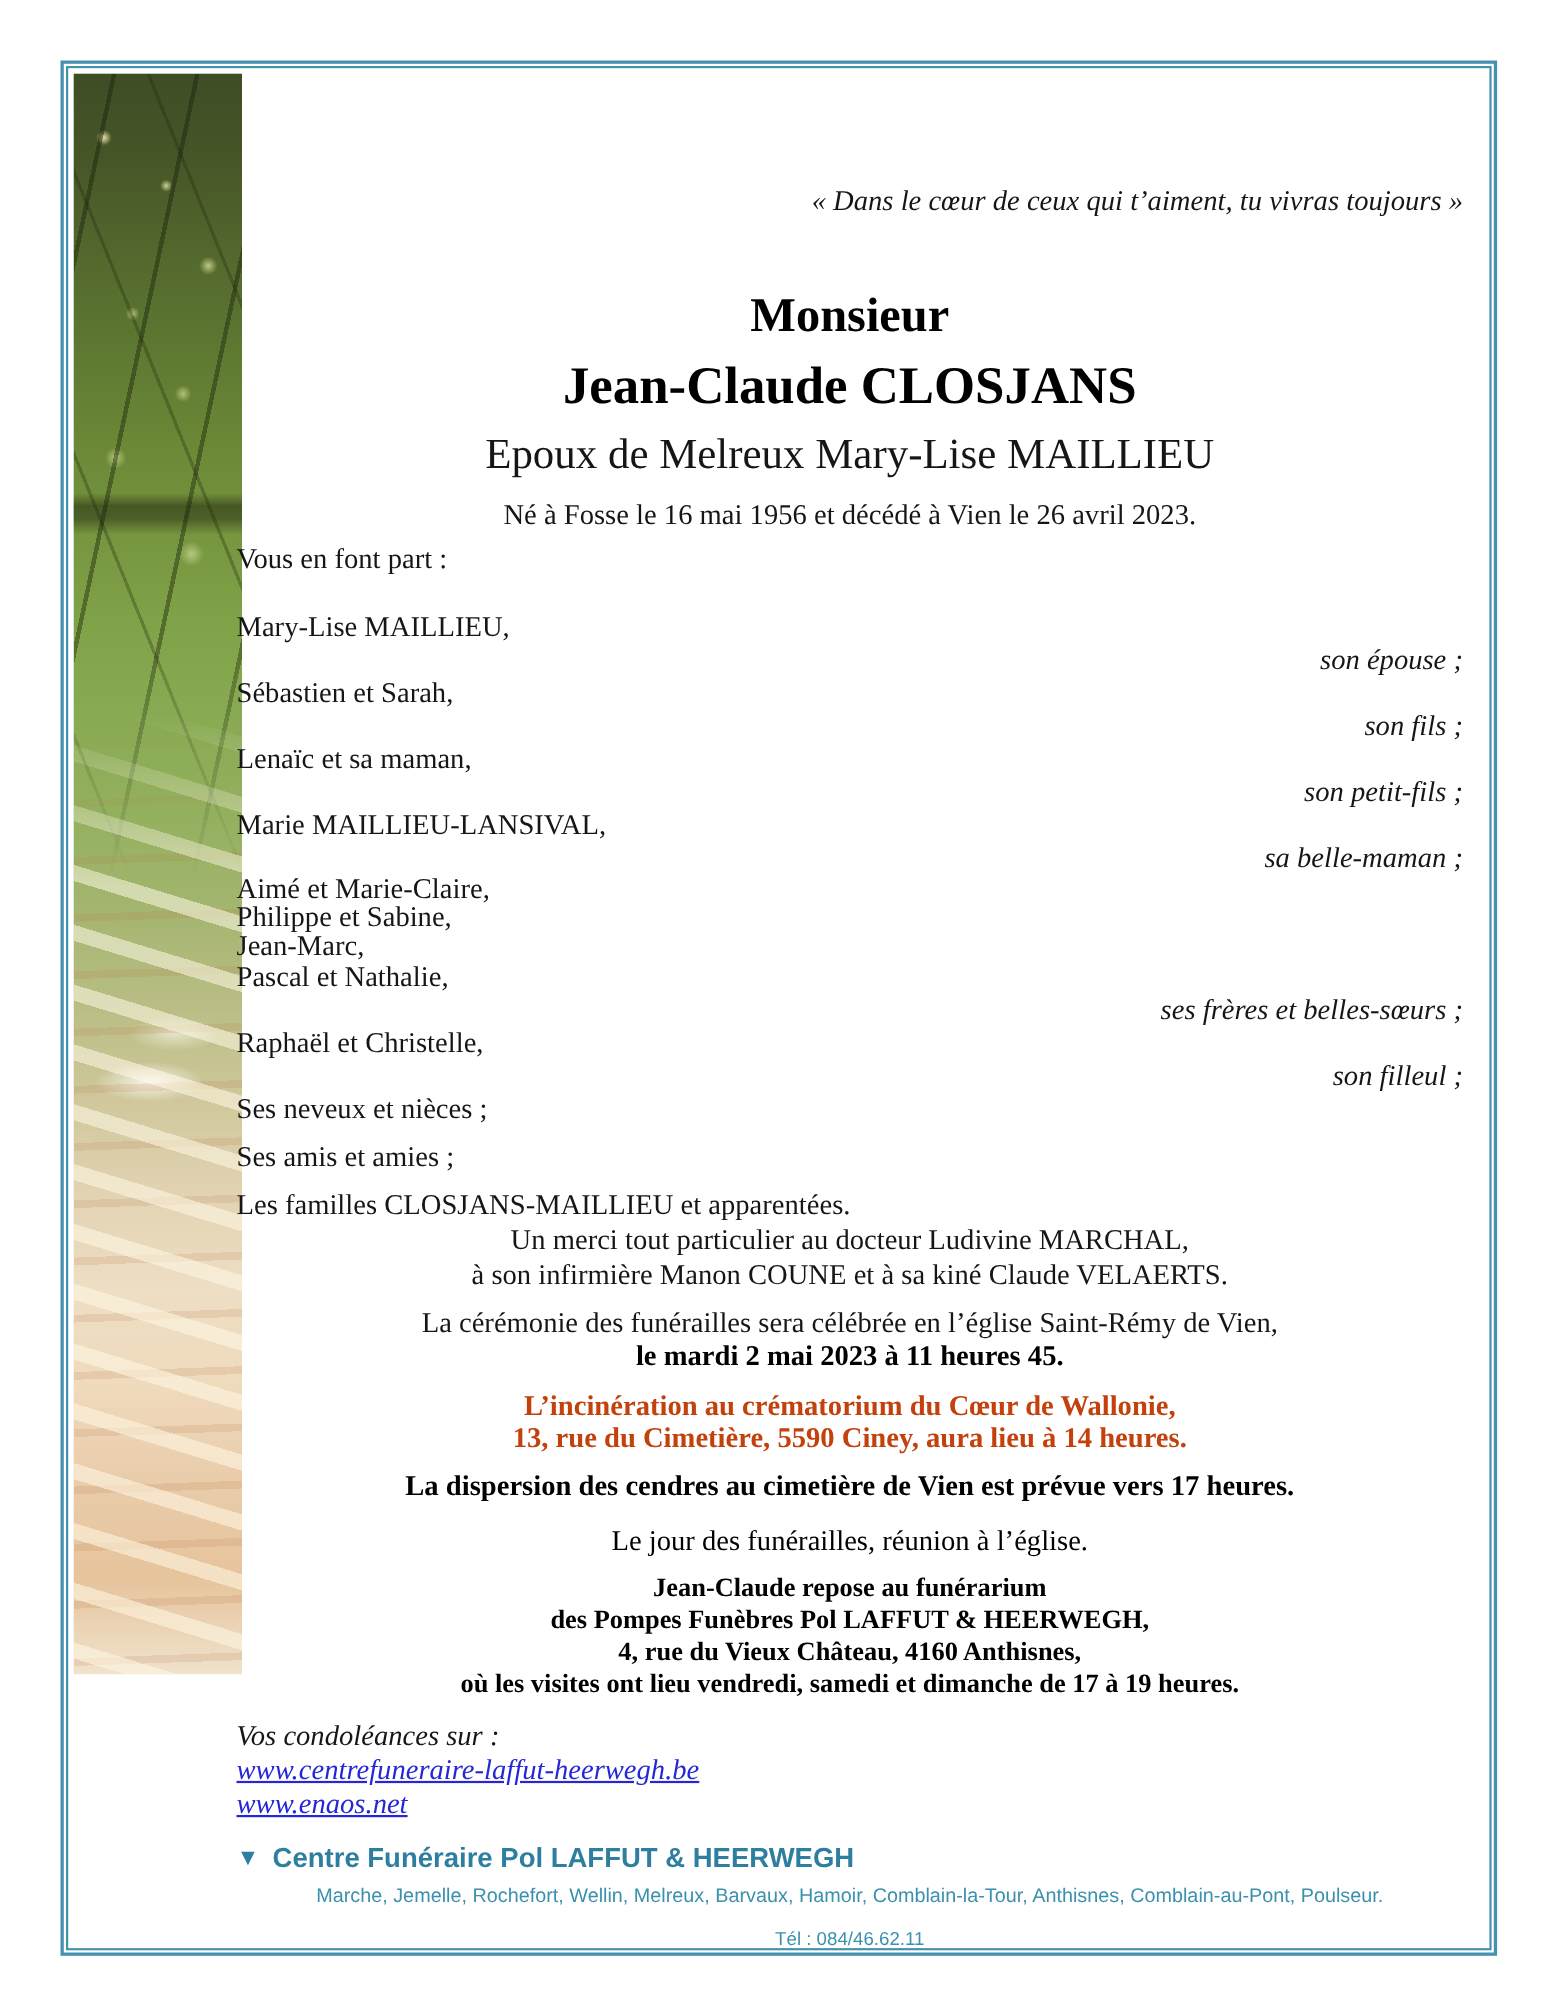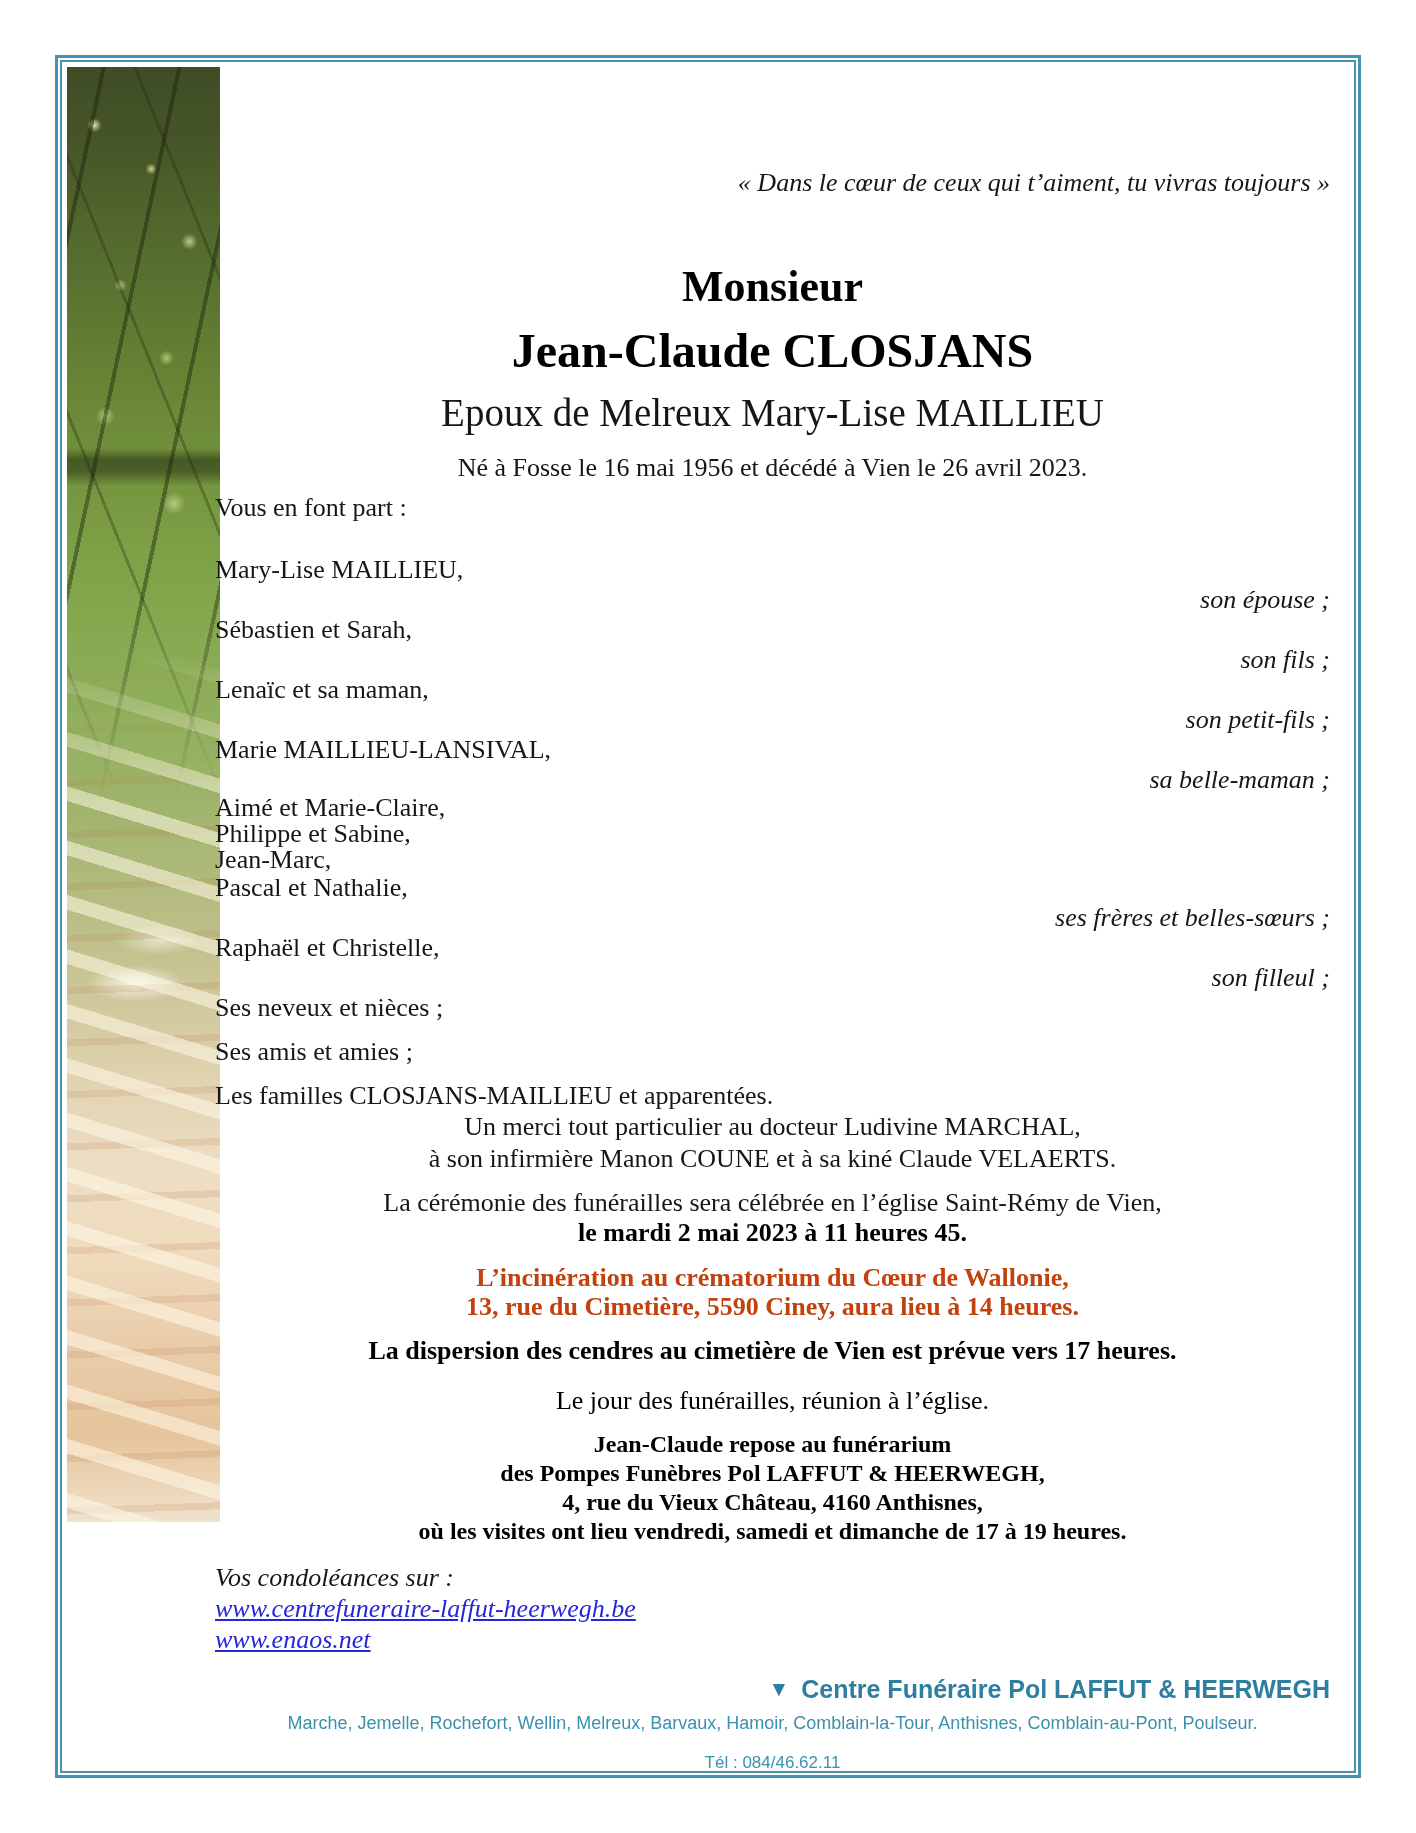--- a/index.html
+++ b/index.html
@@ -86,21 +86,21 @@
   .repose { top:1372px; font-size:24px; line-height:29px; text-align:center; font-weight:bold; color:#000; }
 
   .condolences { top:1505px; }
   .condolences .label { font-size:26px; line-height:30px; font-style:italic; }
   .condolences a {
     display:block; font-size:26px; line-height:31px; font-style:italic;
     color:var(--link-blue, #2626d9); text-decoration:underline;
   }
 
   .footer-brand {
-    top:1617px; text-align:right;
+    top:1617px; text-align:left;
     font-family:"Liberation Sans", sans-serif;
     font-size:25px; font-weight:bold; color:var(--footer-teal, #2e7f9f);
   }
   .footer-brand .tri { font-size:21px; margin-right:12px; position:relative; top:-2px; }
   .footer-locations {
     top:1655px; text-align:center;
     font-family:"Liberation Sans", sans-serif;
     font-size:18px; color:var(--footer-teal-light, #3b90ad);
   }
   .footer-phone {

